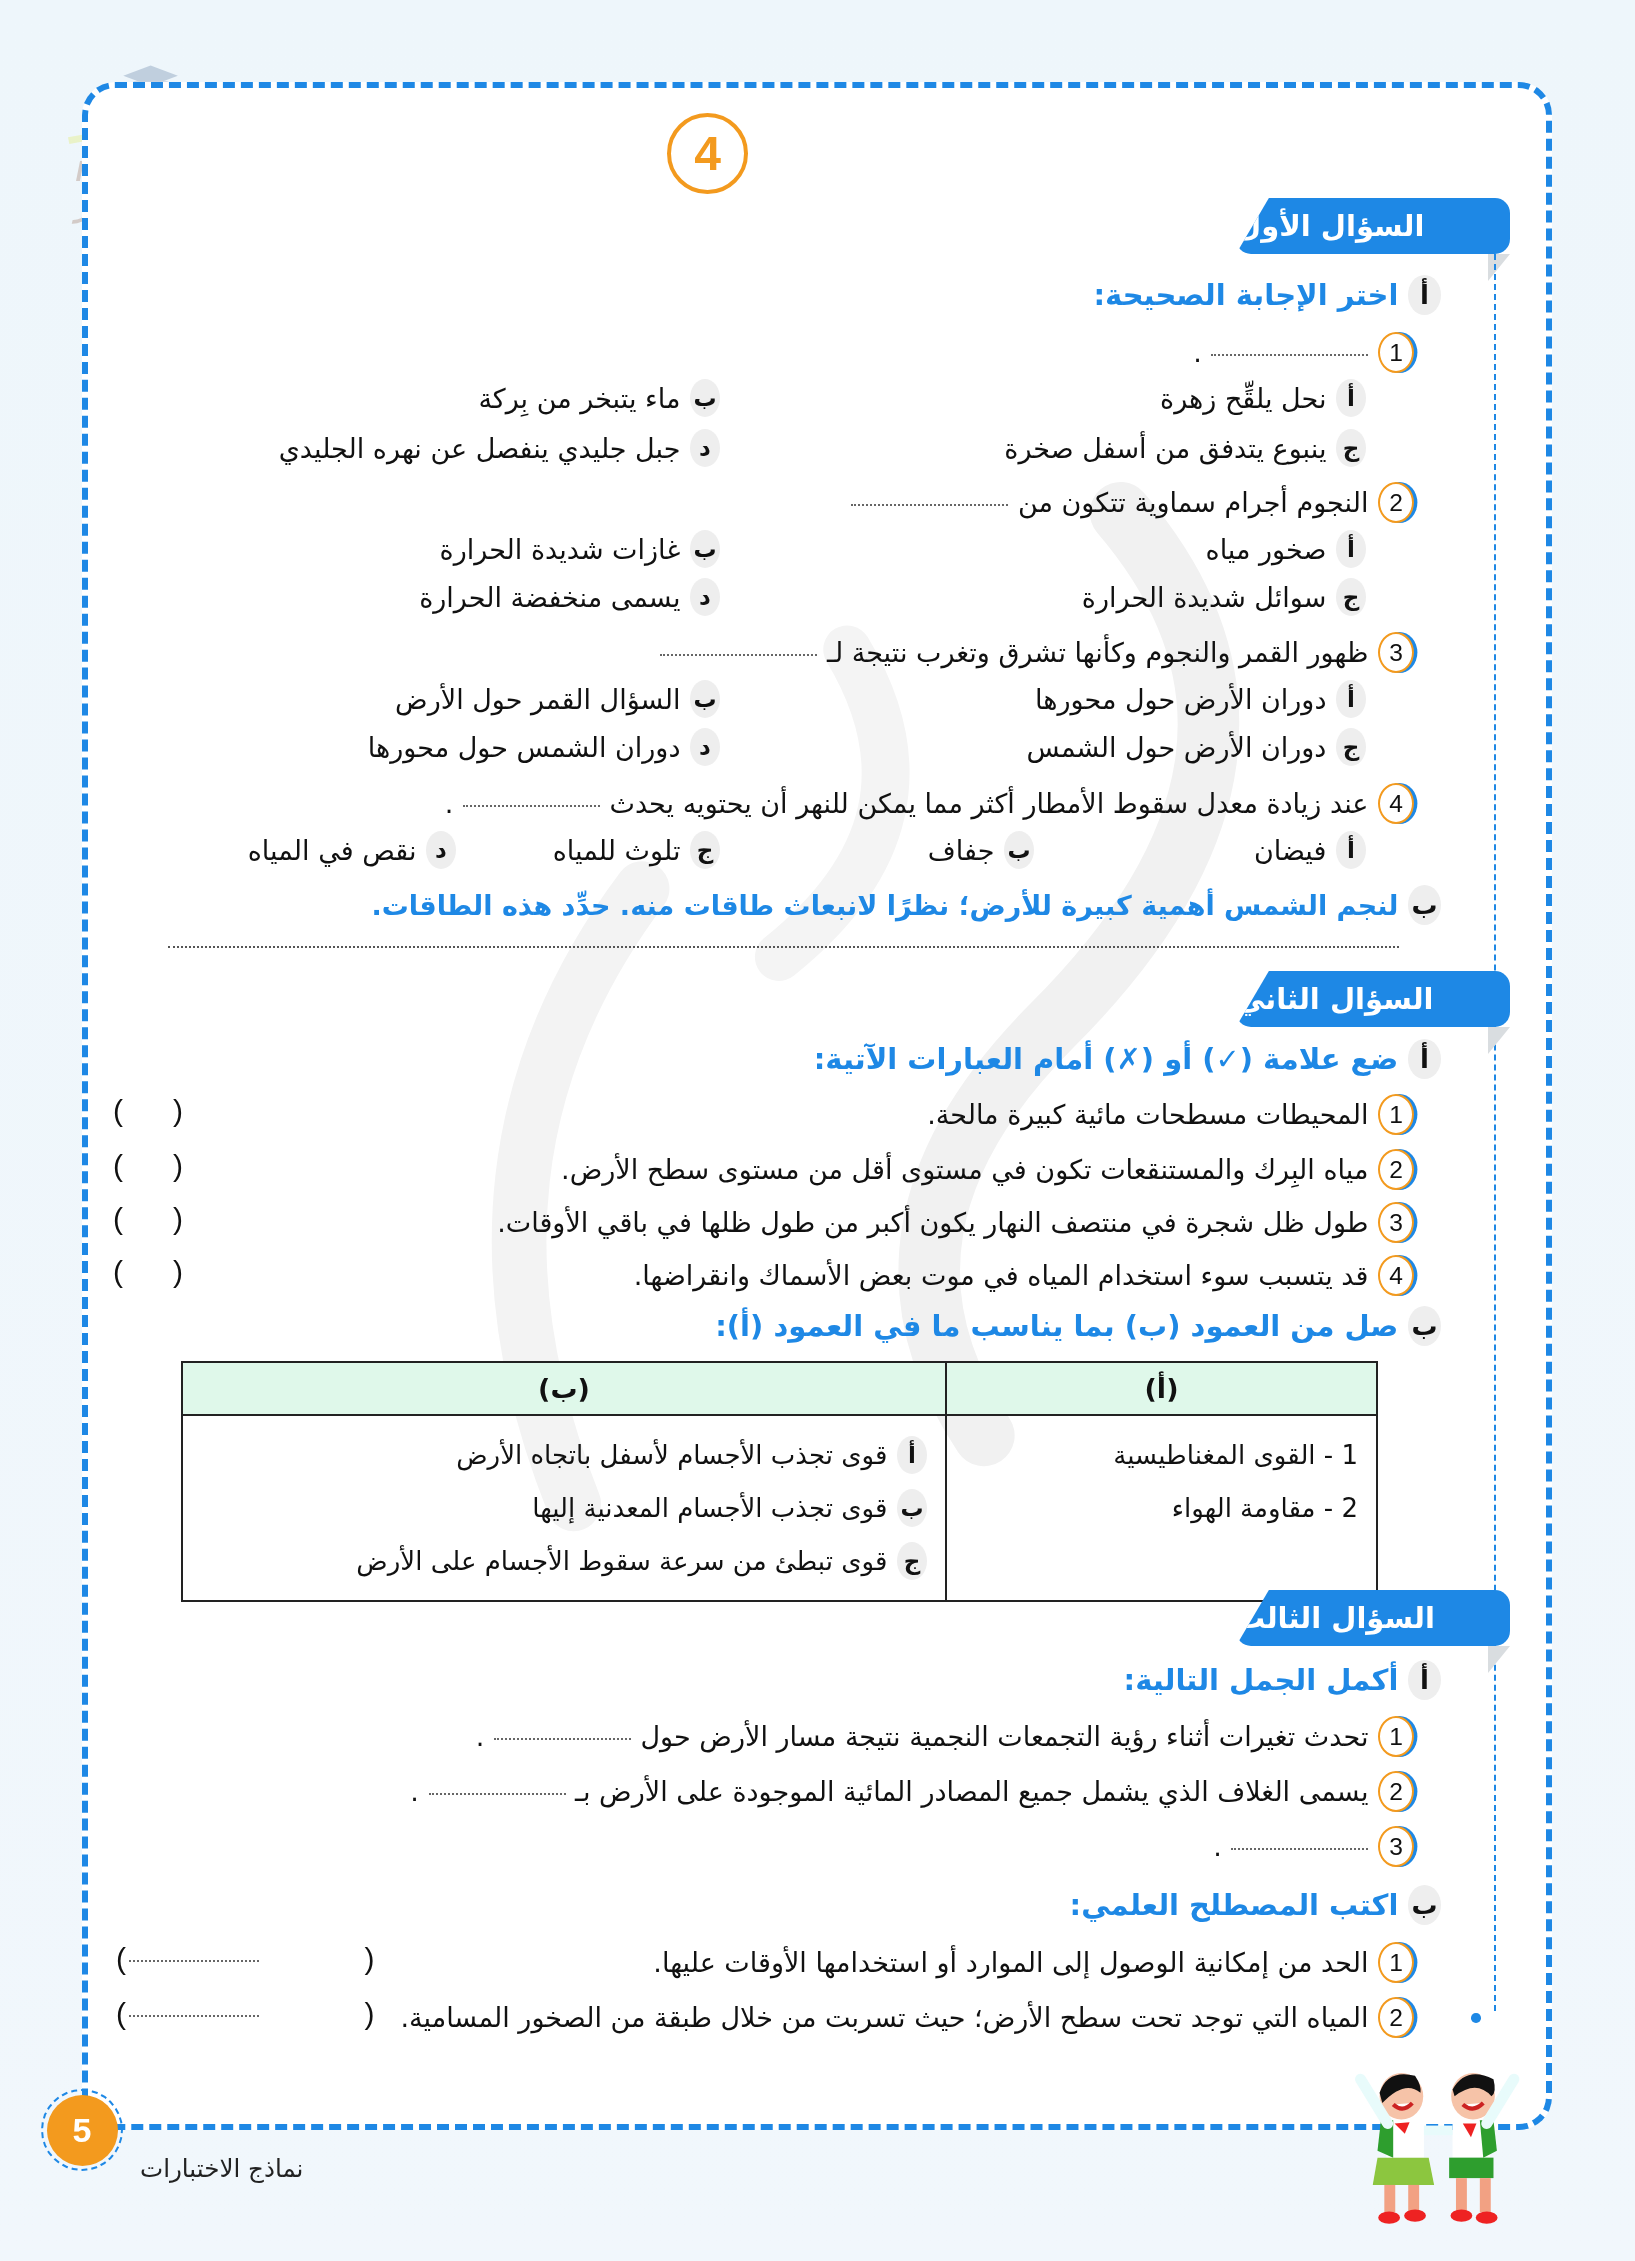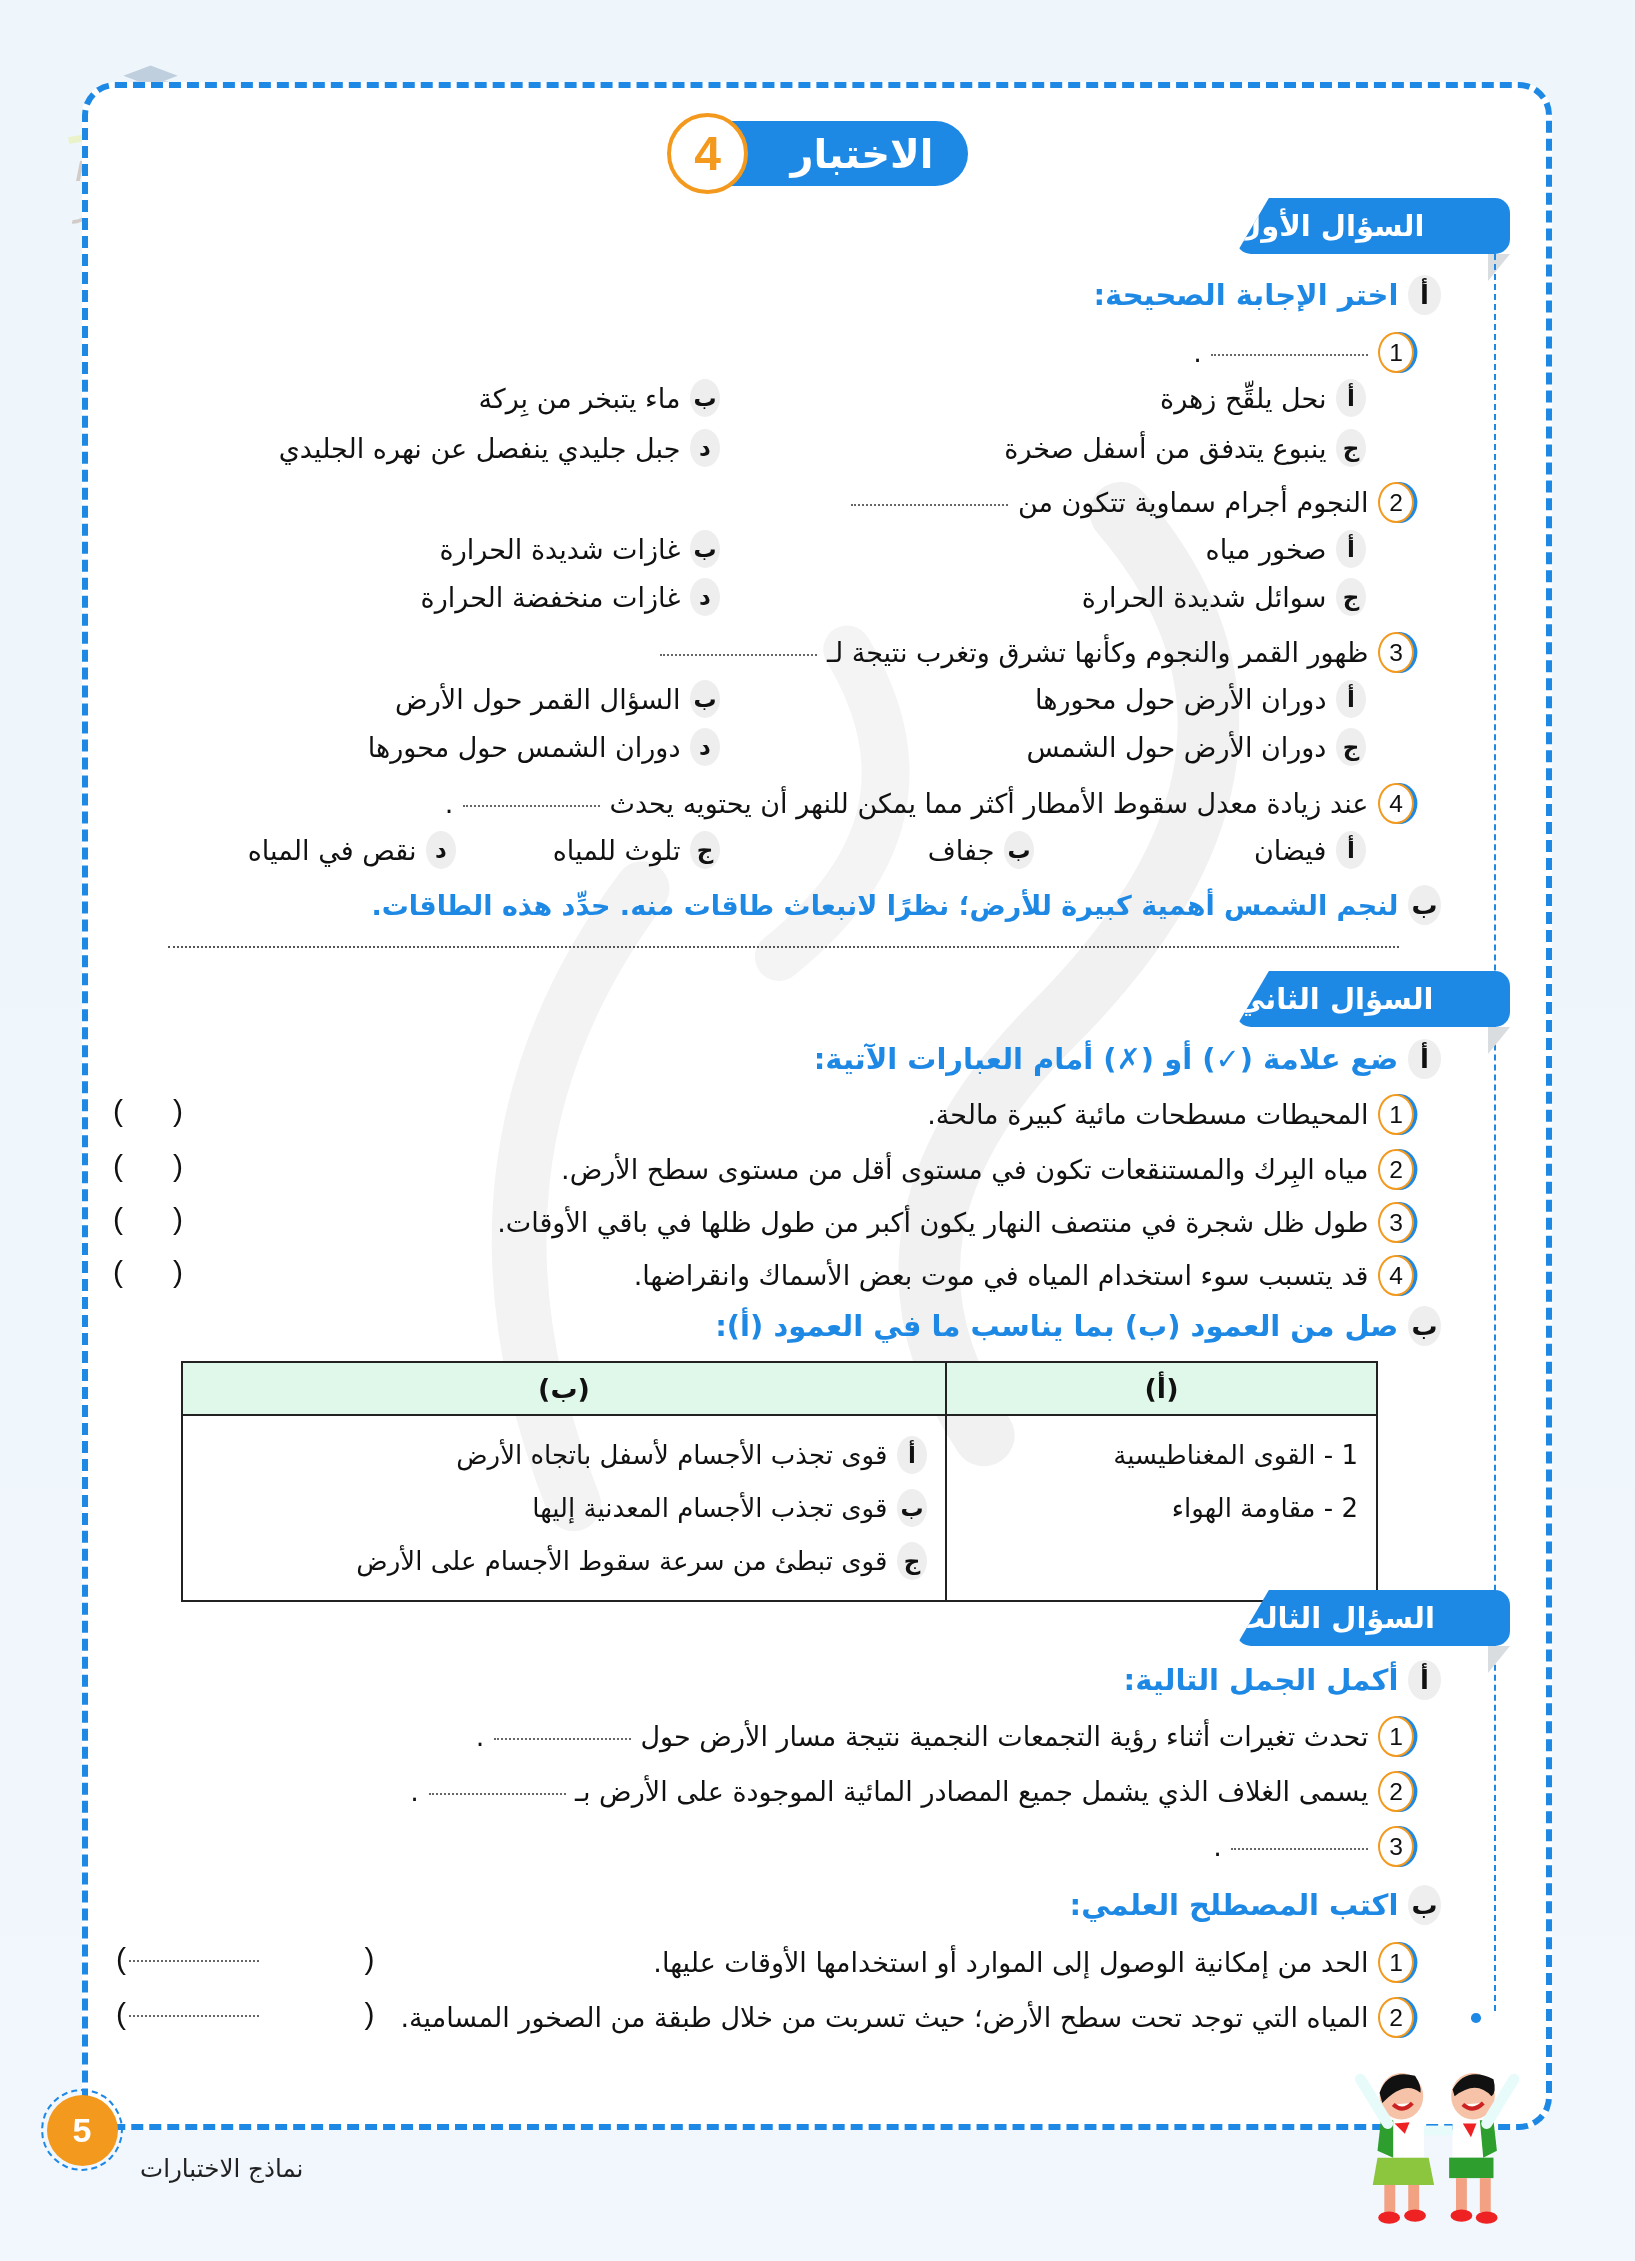--- a/index.html
+++ b/index.html
@@ -50,21 +50,20 @@
 
 <div class="frame"></div>
 
 <svg class="watermark" viewBox="0 0 1700 1900">
   <path d="M1300,150 Q1600,500 1200,900 Q900,1200 1100,1500" stroke="#f1f1f1" stroke-width="90" fill="none" stroke-linecap="round"></path>
   <path d="M600,700 Q300,1100 500,1600" stroke="#f3f3f3" stroke-width="80" fill="none" stroke-linecap="round"></path>
   <path d="M900,350 Q1050,600 800,800" stroke="#f4f4f4" stroke-width="70" fill="none" stroke-linecap="round"></path>
 </svg>
 
 <div class="title-wrap">
-  <div class="title-pill">الاختبار</div>
   <div class="title-num">4</div>
 </div>
 
 <div class="q-banner" style="top:198px;">السؤال الأول</div>
 <div class="q-fold" style="top:254px;"></div>
 <div class="vdash" style="left:1494px;top:254px;height:1757px;border-left-width:2.7px;"></div>
 
 <div class="sub-head" style="top:275px;">
   <span class="letter-badge">أ</span>
   <span>اختر الإجابة الصحيحة:</span>
@@ -104,21 +103,21 @@
 <div class="opt" style="top:530px;right:916px;">
   <span class="letter-badge">ب</span>
   <span>غازات شديدة الحرارة</span>
 </div>
 <div class="opt" style="top:578px;right:270px;">
   <span class="letter-badge">ج</span>
   <span>سوائل شديدة الحرارة</span>
 </div>
 <div class="opt" style="top:578px;right:916px;">
   <span class="letter-badge">د</span>
-  <span>غازات منخفضة الحرارة</span>
+  <span>يسمى منخفضة الحرارة</span>
 </div>
 
 <div class="line" style="top:632px;">
   <span class="num-badge">3</span>
   <span>ظهور القمر والنجوم وكأنها تشرق وتغرب نتيجة لـ</span>
   <span class="dots" style="width:157px;"></span>
 </div>
 <div class="opt" style="top:680px;right:270px;">
   <span class="letter-badge">أ</span>
   <span>دوران الأرض حول محورها</span>

